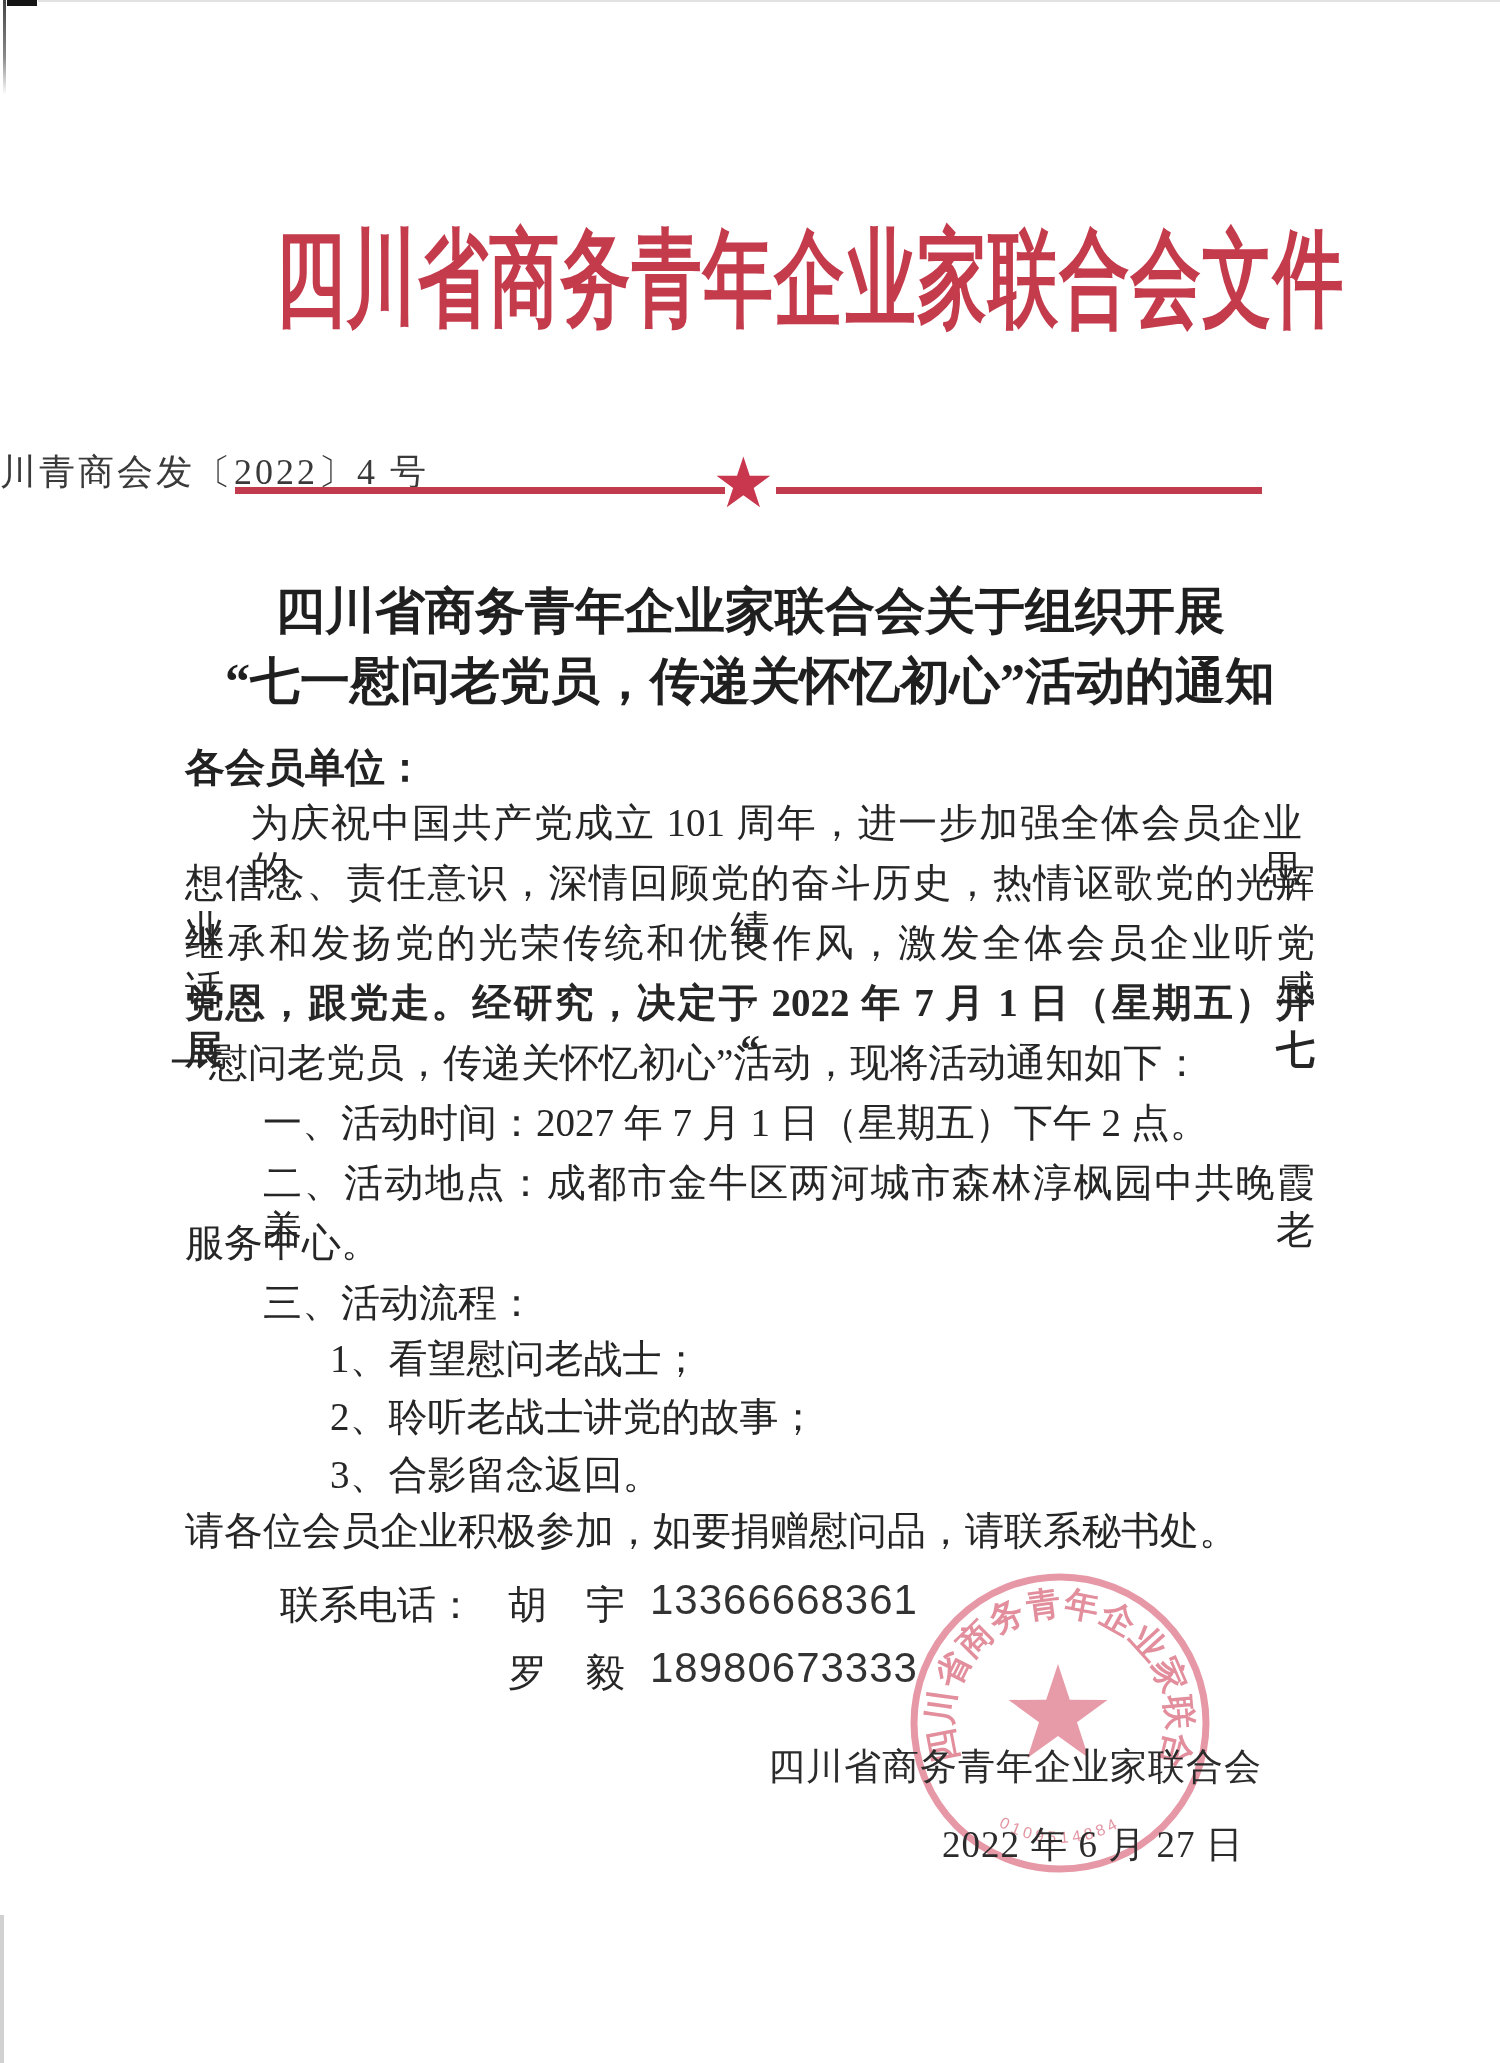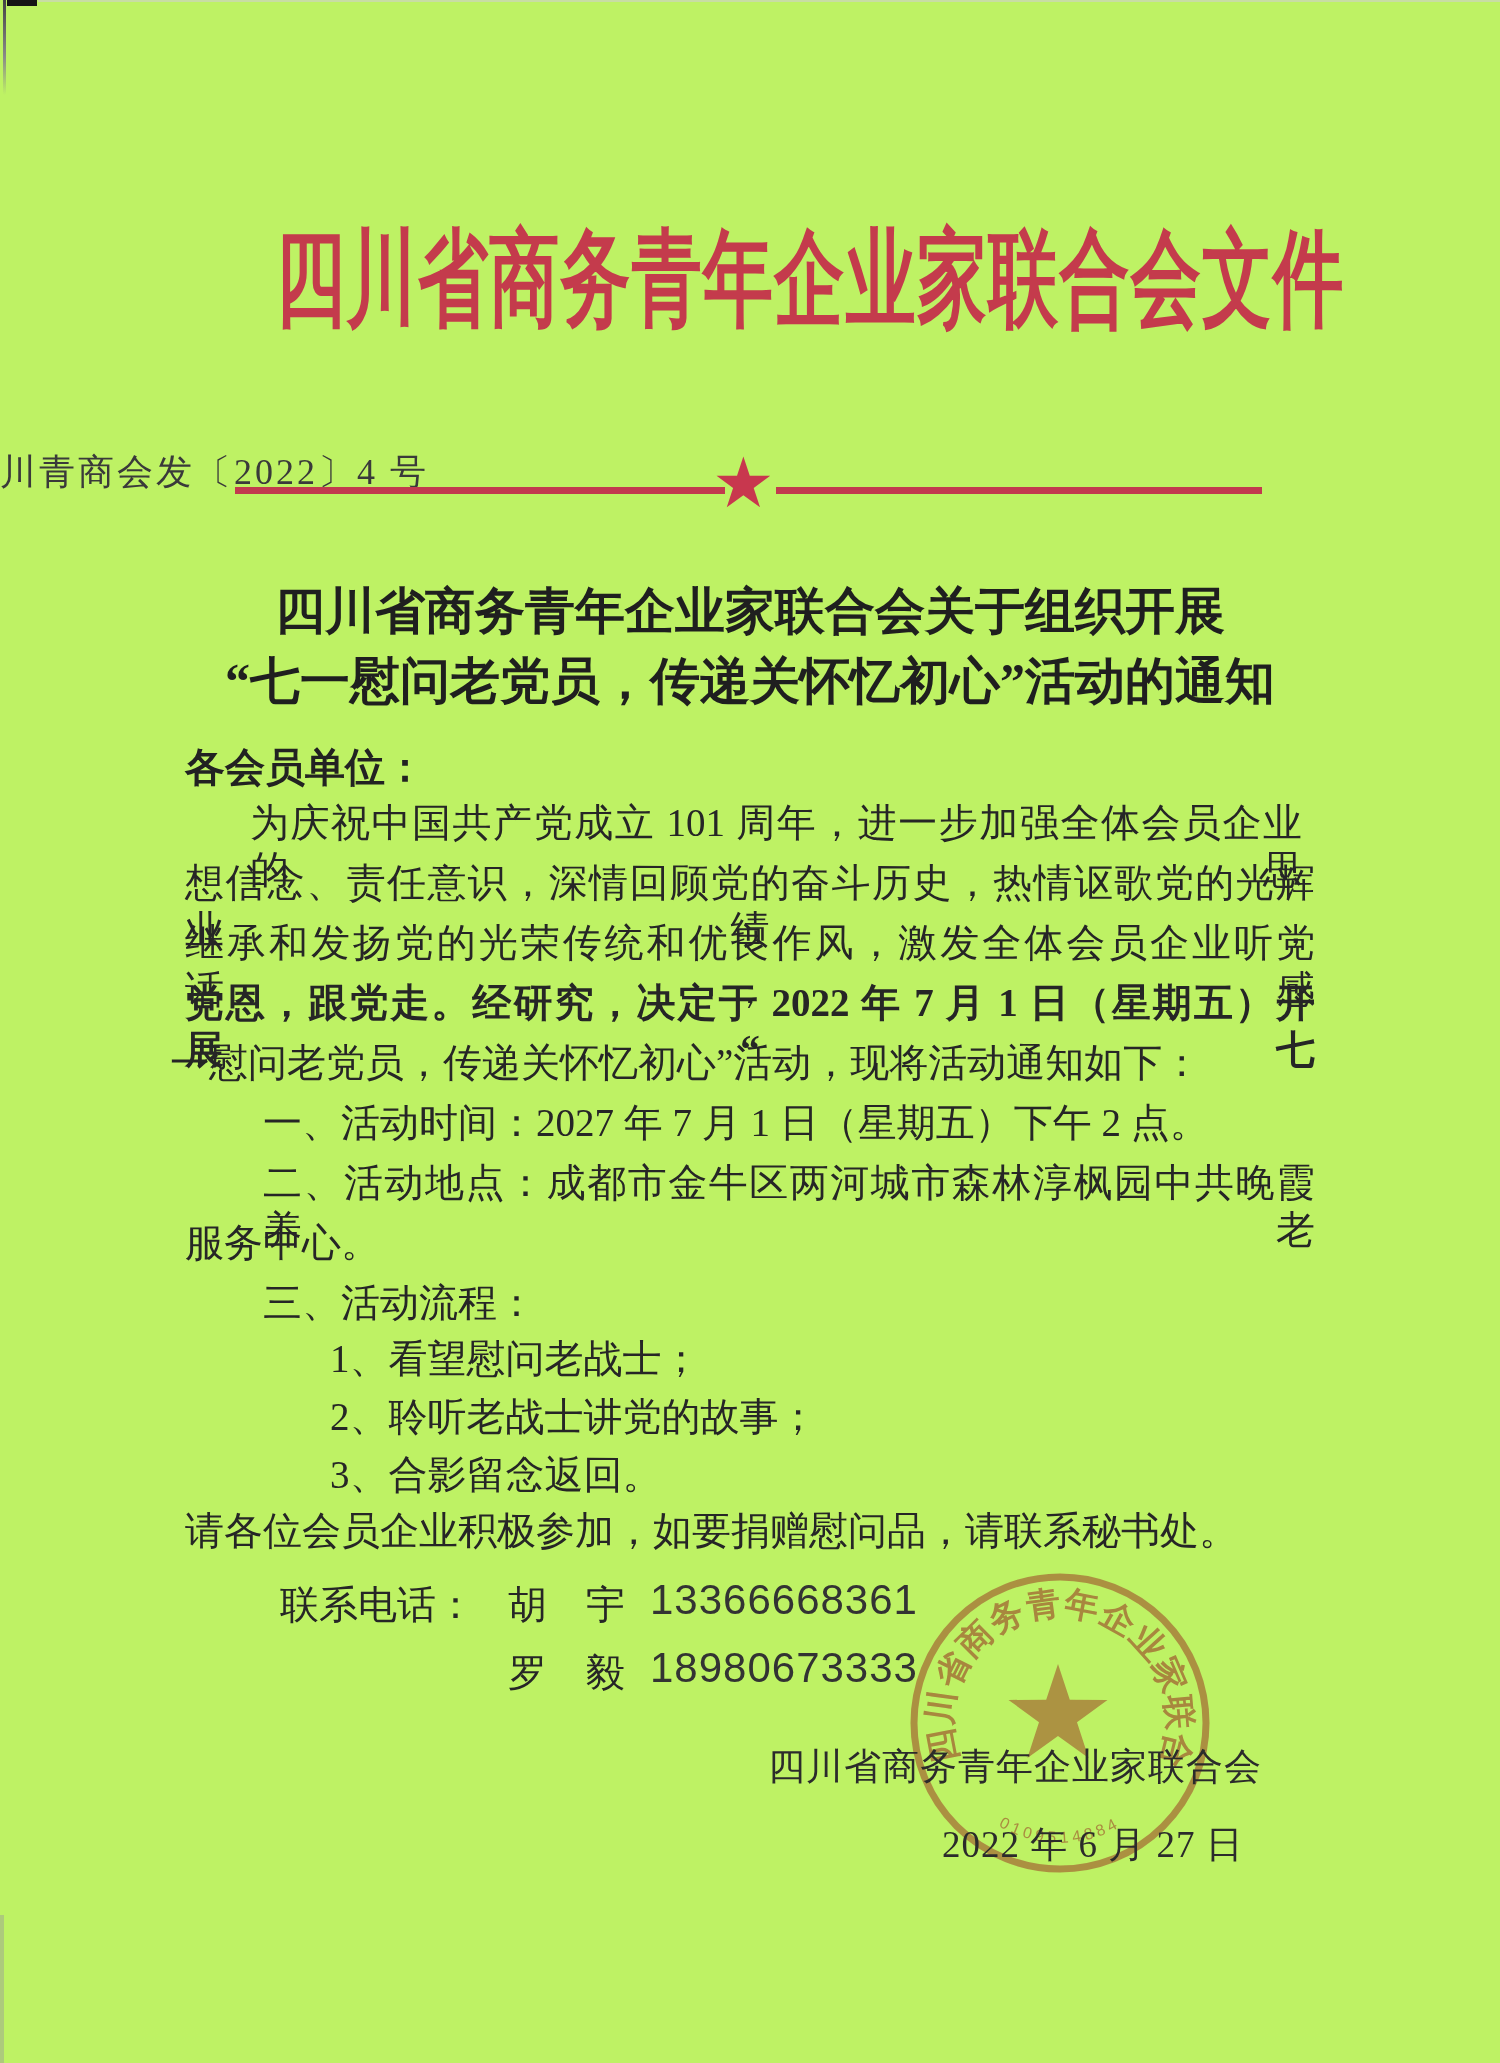--- a/index.html
+++ b/index.html
@@ -1,20 +1,20 @@
 <!DOCTYPE html>
 <html><head>
 <meta charset="utf-8">
 <style>
   html,body{margin:0;padding:0;background:#e8e8e8;}
   .page{
     position:relative;
     width:1500px;height:2063px;
     margin:0 auto;
-    background:#bef264;
+    background:#ffffff;
     overflow:hidden;
     font-family:"Liberation Serif","DejaVu Serif",serif;
   }
   
   .art-corner{position:absolute;left:7px;top:0;width:30px;height:6px;background:#151515;}
   .art-left-line{position:absolute;left:3px;top:0;width:3px;height:95px;
     background:linear-gradient(#444,#8a8a8a 60%,rgba(150,150,150,0));}
   .art-top-line{position:absolute;left:38px;top:0;width:1462px;height:2px;background:#cfcfcf;opacity:.6;}
   .art-left-bottom{position:absolute;left:0;top:1915px;width:4px;height:148px;background:#9a9a9a;opacity:.45;}
 

